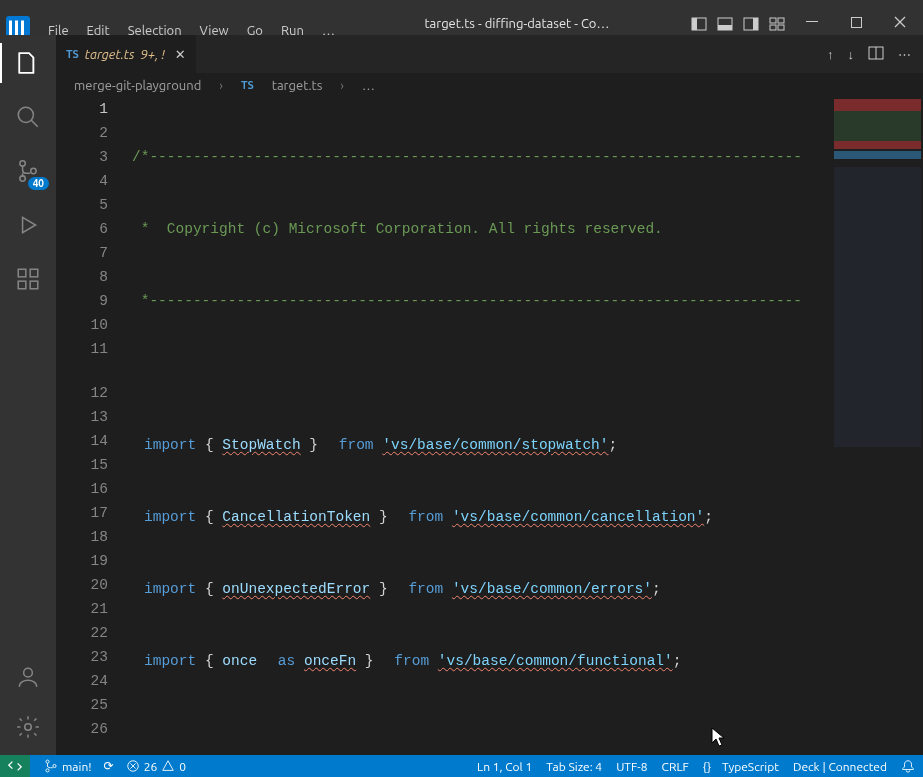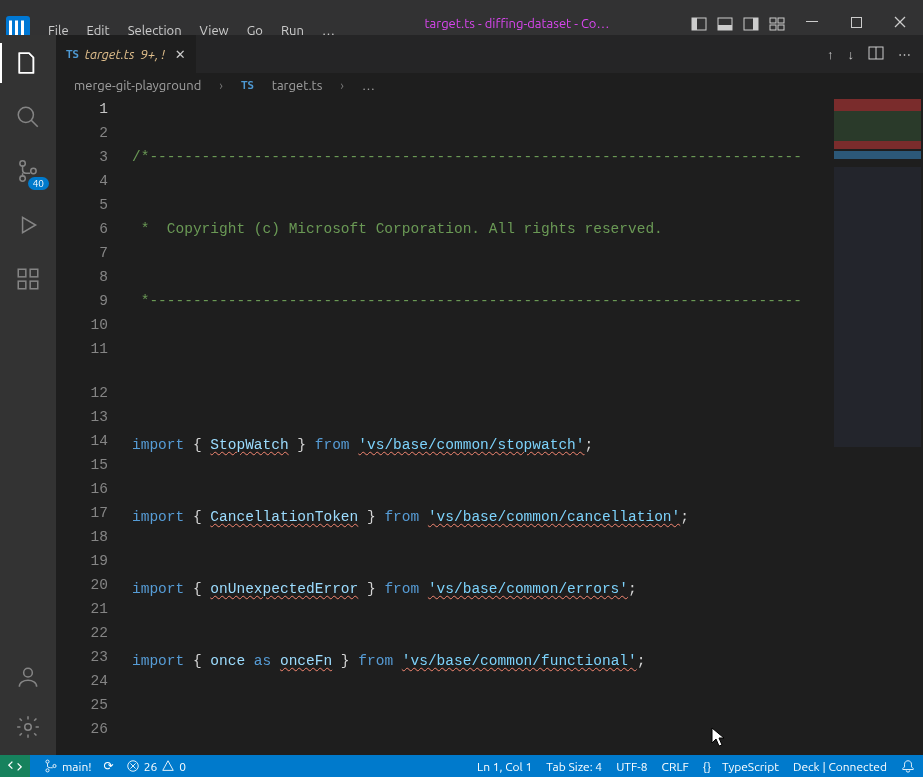--- a/index.html
+++ b/index.html
@@ -33,21 +33,21 @@
     .titlebar .menu { display: flex; gap: 2px; }
     .titlebar .menu-item {
       padding: 0 8px;
       line-height: 29px;
       color: #cccccc;
       cursor: pointer;
     }
     .titlebar .title {
       flex: 1;
       text-align: center;
-      color: #d946ef;
+      color: #e5e5e5;
     }
     .titlebar .layout-icons { display: flex; gap: 10px; align-items: center; margin-right: 10px;}
     .titlebar .win-controls { display: flex; gap: 10px; align-items: center; }
     .titlebar svg { fill: #cccccc; }
     .win-btn { width: 34px; text-align: center; }
 
     
     .body {
       display: flex;
       height: calc(100% - 35px - 22px);
@@ -77,21 +77,21 @@
       width: 2px; background: #fff;
     }
     .badge {
       position: absolute;
       bottom: -5px; right: -7px;
       background: #007acc;
       color: #fff;
       font-size: 10px;
       border-radius: 10px;
       padding: 1px 5px;
-      font-weight: normal;
+      font-weight: bold;
     }
 
     
     .editor {
       flex: 1;
       display: flex;
       flex-direction: column;
       background: #1e1e1e;
       position: relative;
       overflow: hidden;
@@ -150,21 +150,21 @@
     .gutter .ln { height: 24px; }
     .gutter .ln.active { color: #c6c6c6; }
     .codecontent {
       flex: 1;
       position: relative;
       white-space: pre;
       overflow: hidden;
     }
     .line { height: 24px; }
     .c-comment { color: #6a9955; }
-    .c-kw { color: #569cd6; }
+    .c-kw { color: #569cd6; margin-left: 12px; }
     .c-var { color: #9cdcfe; }
     .c-str { color: #7dd3fc; }
     .c-punc { color: #d4d4d4; }
     .squiggle {
       text-decoration: underline wavy #f48771;
       text-decoration-thickness: 1px;
       text-underline-offset: 2px;
     }
     .minimap {
       width: 92px;

